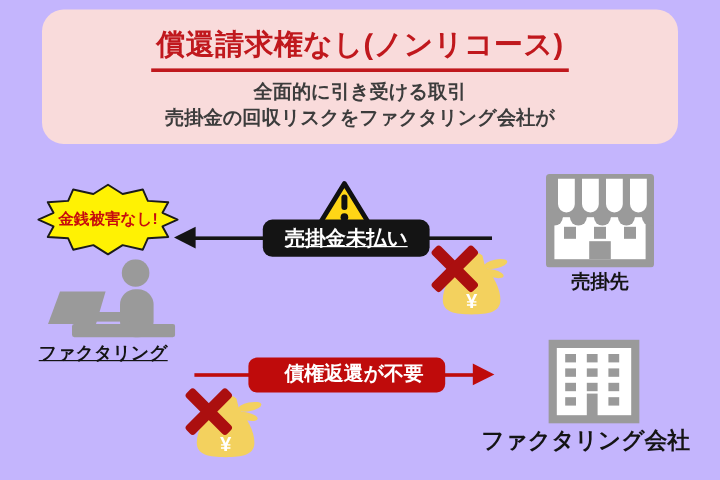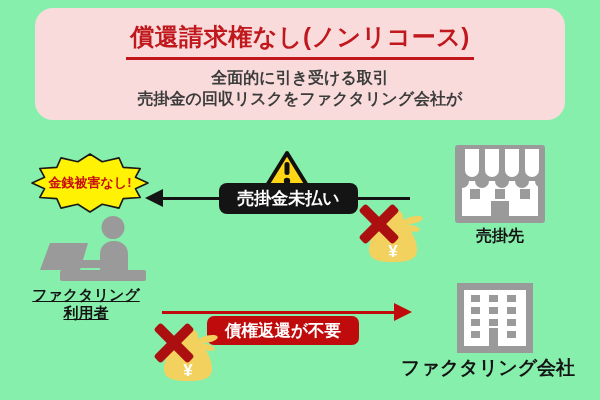--- a/index.html
+++ b/index.html
@@ -1,17 +1,17 @@
 <!DOCTYPE html>
 <html><head>
 <meta charset="utf-8">
 <style>
   html,body{margin:0;padding:0;background:#fff;}
   #canvas{
-    position:relative;width:600px;height:400px;overflow:hidden;background:#86efac;
+    position:relative;width:600px;height:400px;overflow:hidden;background:#c4b5fd;
     font-family:"Liberation Sans","DejaVu Sans",sans-serif;
   }
   .abs{position:absolute;}
   
   .header{
     left:35px;top:8px;width:530px;height:112px;background:#f9dbdb;
     border-radius:18px;text-align:center;
   }
   .header-title{
     display:inline-block;margin-top:13px;font-size:24px;font-weight:bold;
@@ -45,25 +45,25 @@
   .head-right{
     left:394px;top:303px;width:0;height:0;
     border-top:9px solid transparent;border-bottom:9px solid transparent;
     border-left:18px solid #bf0b0b;
   }
   .flow-label{
     color:#ffffff;font-weight:bold;text-align:center;white-space:nowrap;
   }
   .flow-label-black{
     left:219px;top:183px;width:139px;height:31px;line-height:31px;font-size:17px;
-    background:#141414;border-radius:8px;
+    background:#141414;border-radius:8px;text-decoration:underline;
   }
   .flow-label-red{
-    left:207px;top:316px;width:152px;height:29px;line-height:29px;font-size:16.5px;
-    background:#bf0b0b;border-radius:7px;
+    left:207px;top:298px;width:152px;height:29px;line-height:29px;font-size:16.5px;
+    background:#bf0b0b;border-radius:7px;padding-left:12px;
   }
   
   .warning{left:264px;top:149px;}
   .person{left:40px;top:216px;}
   .store{left:455px;top:145px;}
   .building{left:457px;top:283px;}
   .bag1{left:353px;top:200px;}
   .bag2{left:148px;top:319px;}
 </style>
 </head>
@@ -88,21 +88,20 @@
     <g fill="#9a9a9a">
       <circle cx="73" cy="11.5" r="11.5"></circle>
       <rect x="60" y="25" width="28" height="40" rx="13"></rect>
       <polygon points="10,27 48,27 40,54 0,54"></polygon>
       <rect x="40" y="44" width="28" height="8"></rect>
       <rect x="20" y="54" width="86" height="11" rx="2"></rect>
     </g>
   </svg>
   <div class="abs actor-label user-label">
     <div>ファクタリング</div>
-    <div>利用者</div>
   </div>
 
   <svg class="abs store" width="90" height="78" viewBox="0 0 90 78">
     <rect x="0" y="0" width="90" height="78" rx="3" fill="#9a9a9a"></rect>
     <g fill="#ffffff">
       <path d="M10,4 h14 v21 a7,7 0 0 1 -14,0 z"></path>
       <path d="M30,4 h14 v21 a7,7 0 0 1 -14,0 z"></path>
       <path d="M50,4 h14 v21 a7,7 0 0 1 -14,0 z"></path>
       <path d="M70,4 h14 v21 a7,7 0 0 1 -14,0 z"></path>
       <rect x="7" y="36" width="76" height="35"></rect>

